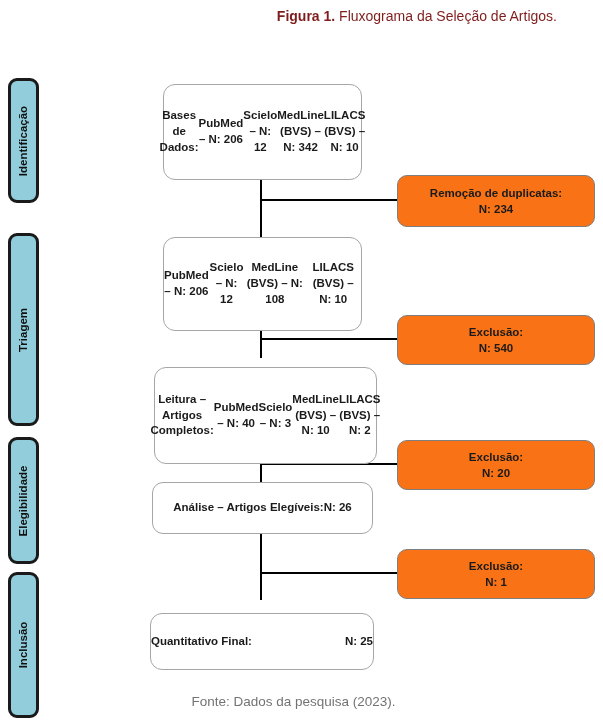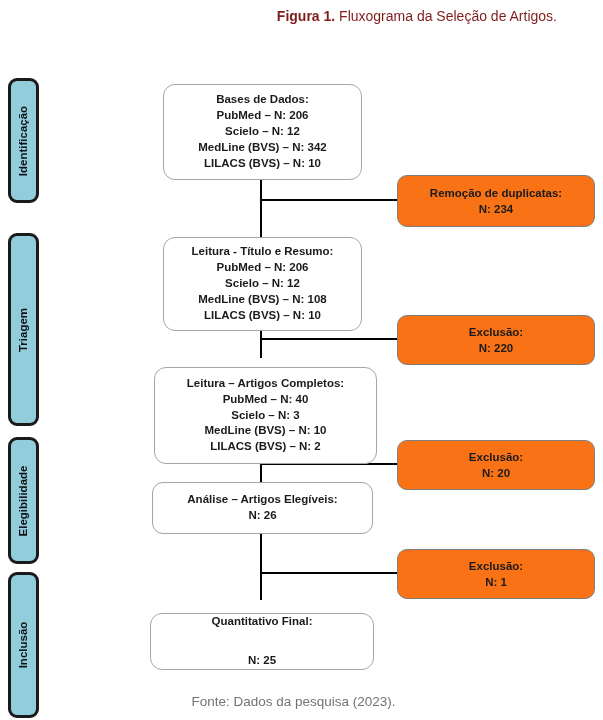--- a/index.html
+++ b/index.html
@@ -29,21 +29,21 @@
     font-weight:bold;font-size:11.5px;color:#111;
   }
   .stage-identificacao{top:78px;height:119px;}
   .stage-triagem{top:233px;height:187px;}
   .stage-elegibilidade{top:437px;height:121px;}
   .stage-inclusao{top:572px;height:140px;}
   
   .fbox{
     position:absolute;background:#ffffff;
     border:1.6px solid #a6a6a6;border-radius:12px;
-    display:flex;flex-direction:column;align-items:center;justify-content:center;
+    display:flex;flex-direction:row;align-items:center;justify-content:center;
     text-align:center;font-weight:bold;font-size:11.5px;line-height:1.38;
   }
   .fbox-bases{left:163px;top:84px;width:197px;height:94px;}
   .fbox-titulo{left:163px;top:237px;width:197px;height:92px;}
   .fbox-completos{left:154px;top:358px;width:221px;height:95px;margin-top:9px;}
   .fbox-analise{left:152px;top:482px;width:219px;height:50px;border-radius:11px;}
   .fbox-final{left:150px;top:613px;width:222px;height:55px;justify-content:space-between;}
   
   .sbox{
     position:absolute;left:397px;width:196px;background:#f97316;
@@ -101,21 +101,20 @@
 
   <div class="fbox fbox-bases">
     <div>Bases de Dados:</div>
     <div>PubMed – N: 206</div>
     <div>Scielo – N: 12</div>
     <div>MedLine (BVS) – N: 342</div>
     <div>LILACS (BVS) – N: 10</div>
   </div>
 
   <div class="fbox fbox-titulo">
-    <div>Leitura - Título e Resumo:</div>
     <div>PubMed – N: 206</div>
     <div>Scielo – N: 12</div>
     <div>MedLine (BVS) – N: 108</div>
     <div>LILACS (BVS) – N: 10</div>
   </div>
 
   <div class="fbox fbox-completos">
     <div>Leitura – Artigos Completos:</div>
     <div>PubMed – N: 40</div>
     <div>Scielo – N: 3</div>
@@ -132,21 +131,21 @@
     <div>Quantitativo Final:</div>
     <div>N: 25</div>
   </div>
 
   <div class="sbox sbox-remocao">
     <div>Remoção de duplicatas:</div>
     <div>N: 234</div>
   </div>
   <div class="sbox sbox-excl290">
     <div>Exclusão:</div>
-    <div>N: 220</div>
+    <div>N: 540</div>
   </div>
   <div class="sbox sbox-excl20">
     <div>Exclusão:</div>
     <div>N: 20</div>
   </div>
   <div class="sbox sbox-excl1">
     <div>Exclusão:</div>
     <div>N: 1</div>
   </div>
 

